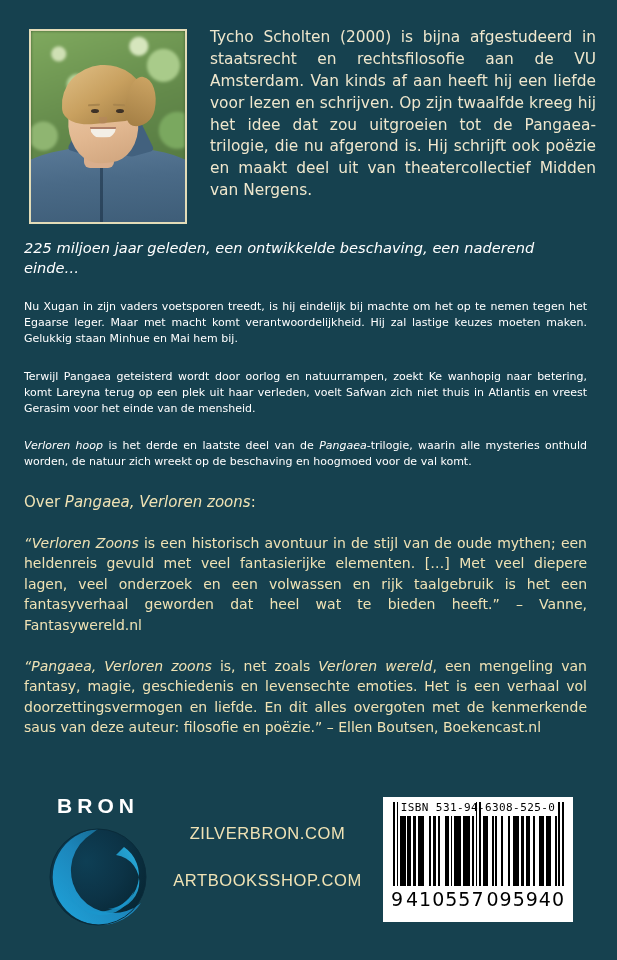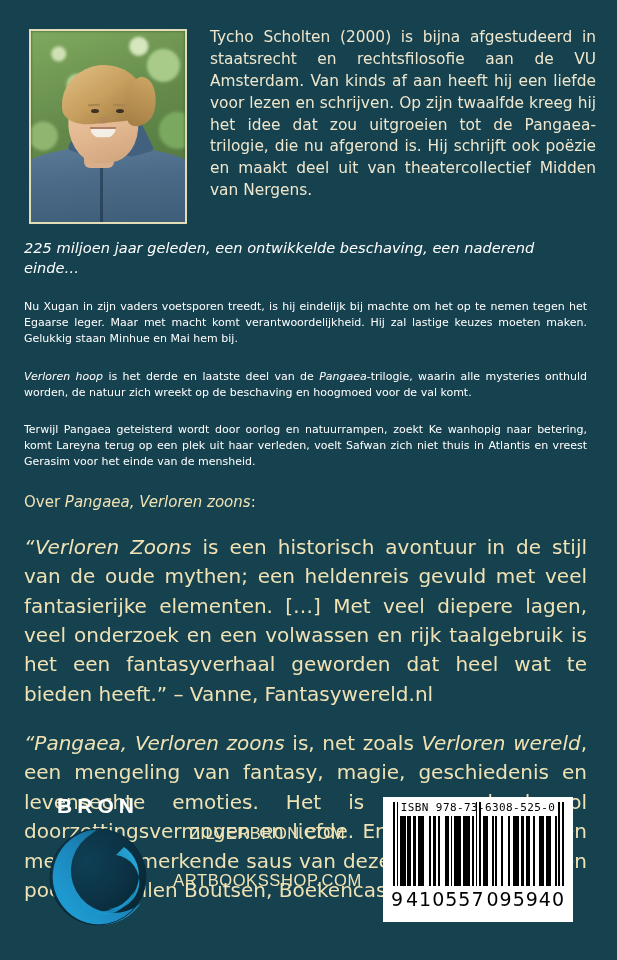--- a/index.html
+++ b/index.html
@@ -207,21 +207,21 @@
   .reviews-heading {
     color: #efe2b4;
     font-size: 15px;
     line-height: 1.4;
     margin: 22px 0 20px 0;
     font-family: "DejaVu Sans", sans-serif;
   }
   .reviews-heading em { font-style: italic; }
   .review {
     color: #efe2b4;
-    font-size: 20px;
+    font-size: 14px;
     line-height: 1.47;
     margin: 0 0 20px 0;
     text-align: justify;
     font-family: "DejaVu Sans", sans-serif;
   }
   .review em { font-style: italic; }
 
   
   .footer { position: absolute; left: 0; top: 780px; width: 617px; height: 180px; }
 
@@ -312,23 +312,23 @@
     </div>
   </div>
 
   <div class="bio">Tycho Scholten (2000) is bijna afgestudeerd in staatsrecht en rechtsfilosofie aan de VU Amsterdam. Van kinds af aan heeft hij een liefde voor lezen en schrijven. Op zijn twaalfde kreeg hij het idee dat zou uitgroeien tot de Pangaea-trilogie, die nu afgerond is. Hij schrijft ook poëzie en maakt deel uit van theatercollectief Midden van Nergens.</div>
 
   <div class="body-col">
     <p class="tagline">225 miljoen jaar geleden, een ontwikkelde beschaving, een naderend einde…</p>
 
     <p class="para">Nu Xugan in zijn vaders voetsporen treedt, is hij eindelijk bij machte om het op te nemen tegen het Egaarse leger. Maar met macht komt verantwoordelijkheid. Hij zal lastige keuzes moeten maken. Gelukkig staan Minhue en Mai hem bij.</p>
 
+    <p class="para">Terwijl Pangaea geteisterd wordt door oorlog en natuurrampen, zoekt Ke wanhopig naar betering, komt Lareyna terug op een plek uit haar verleden, voelt Safwan zich niet thuis in Atlantis en vreest Gerasim voor het einde van de mensheid.</p>
+
     <p class="para last"><em>Verloren hoop</em><span> is het derde en laatste deel van de </span><em>Pangaea</em><span>-trilogie, waarin alle mysteries onthuld worden, de natuur zich wreekt op de beschaving en hoogmoed voor de val komt.</span></p>
-
-    <p class="para">Terwijl Pangaea geteisterd wordt door oorlog en natuurrampen, zoekt Ke wanhopig naar betering, komt Lareyna terug op een plek uit haar verleden, voelt Safwan zich niet thuis in Atlantis en vreest Gerasim voor het einde van de mensheid.</p>
 
     <p class="reviews-heading"><span>Over </span><em>Pangaea, Verloren zoons</em><span>:</span></p>
 
     <p class="review"><em>“Verloren Zoons</em><span> is een historisch avontuur in de stijl van de oude mythen; een heldenreis gevuld met veel fantasierijke elementen. […] Met veel diepere lagen, veel onderzoek en een volwassen en rijk taalgebruik is het een fantasyverhaal geworden dat heel wat te bieden heeft.” – Vanne, Fantasywereld.nl</span></p>
 
     <p class="review"><em>“Pangaea, Verloren zoons</em><span> is, net zoals </span><em>Verloren wereld</em><span>, een mengeling van fantasy, magie, geschiedenis en levensechte emoties. Het is een verhaal vol doorzettingsvermogen en liefde. En dit alles overgoten met de kenmerkende saus van deze auteur: filosofie en poëzie.” – Ellen Boutsen, Boekencast.nl</span></p>
   </div>
 
   <div class="footer">
 
@@ -362,21 +362,21 @@
         </svg>
       </div>
     </div>
 
     <div class="links">
       <div class="link-line">ZILVERBRON.COM</div>
       <div class="link-line">ARTBOOKSSHOP.COM</div>
     </div>
 
     <div class="barcode-box">
-      <div class="isbn-text">ISBN 978-73-6308-525-0</div>
+      <div class="isbn-text">ISBN 531-94-6308-525-0</div>
       <div class="bars" id="bars">
           <i class="tall" style="width: 1.87368px;"></i>
           <i class="tall" style="width: 1.87368px; background: transparent;"></i>
           <i class="tall" style="width: 1.87368px;"></i>
           <i style="width: 1.87368px; background: transparent;"></i>
           <i style="width: 1.87368px;"></i>
           <i style="width: 1.87368px;"></i>
           <i style="width: 1.87368px;"></i>
           <i style="width: 1.87368px; background: transparent;"></i>
           <i style="width: 1.87368px;"></i>

